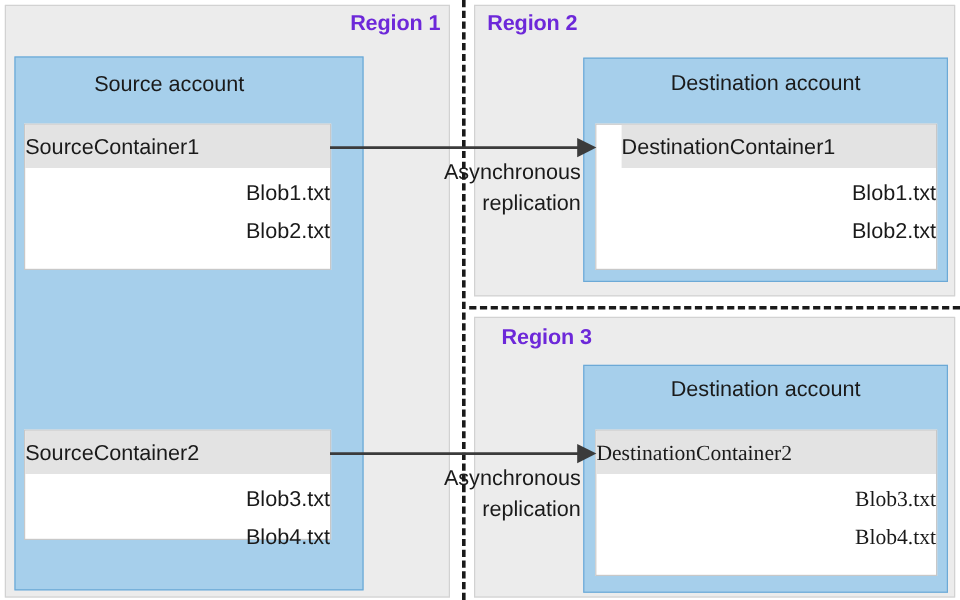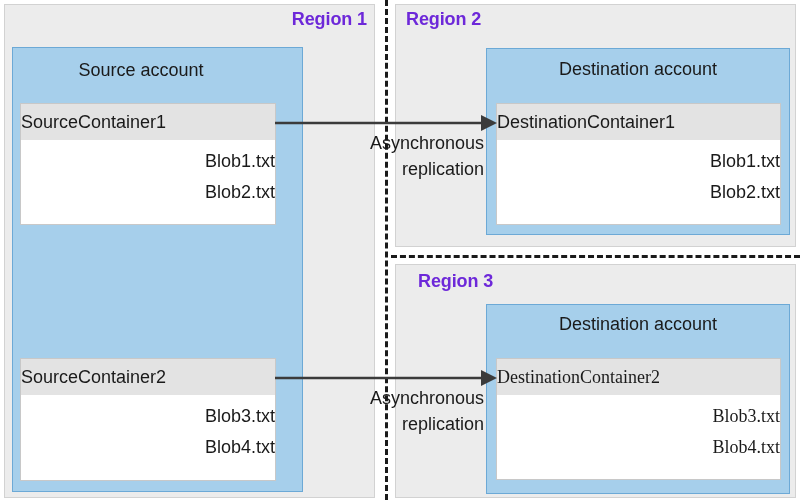--- a/index.html
+++ b/index.html
@@ -123,35 +123,35 @@
   <div class="account-title" style="left:12px; width:258px; top:60px;">Source account</div>
 
   <div class="container-box" style="left:20px; top:103px; width:256px; height:122px;">
     <div class="container-header">SourceContainer1</div>
     <div class="container-body">
       <div class="blob">Blob1.txt</div>
       <div class="blob">Blob2.txt</div>
     </div>
   </div>
 
-  <div class="container-box" style="left:20px; top:358px; width:256px; height:123px;">
+  <div class="container-box" style="left:20px; top:358px; width:256px; height:92px;">
     <div class="container-header">SourceContainer2</div>
     <div class="container-body">
       <div class="blob">Blob3.txt</div>
       <div class="blob">Blob4.txt</div>
     </div>
   </div>
 
   <div class="region" style="left:395px; top:4px; width:401px; height:243px;"></div>
   <div class="region-title" style="left:406px; top:9px;">Region 2</div>
 
   <div class="account" style="left:486px; top:48px; width:304px; height:187px;"></div>
   <div class="account-title" style="left:486px; width:304px; top:59px;">Destination account</div>
 
-  <div class="container-box" style="left:496px; top:103px; width:285px; height:122px;">
+  <div class="container-box" style="left:496px; top:103px; width:285px; height:122px;padding-left:21px;">
     <div class="container-header">DestinationContainer1</div>
     <div class="container-body">
       <div class="blob">Blob1.txt</div>
       <div class="blob">Blob2.txt</div>
     </div>
   </div>
 
   <div class="region" style="left:395px; top:264px; width:401px; height:234px;"></div>
   <div class="region-title" style="left:418px; top:271px;">Region 3</div>
 

